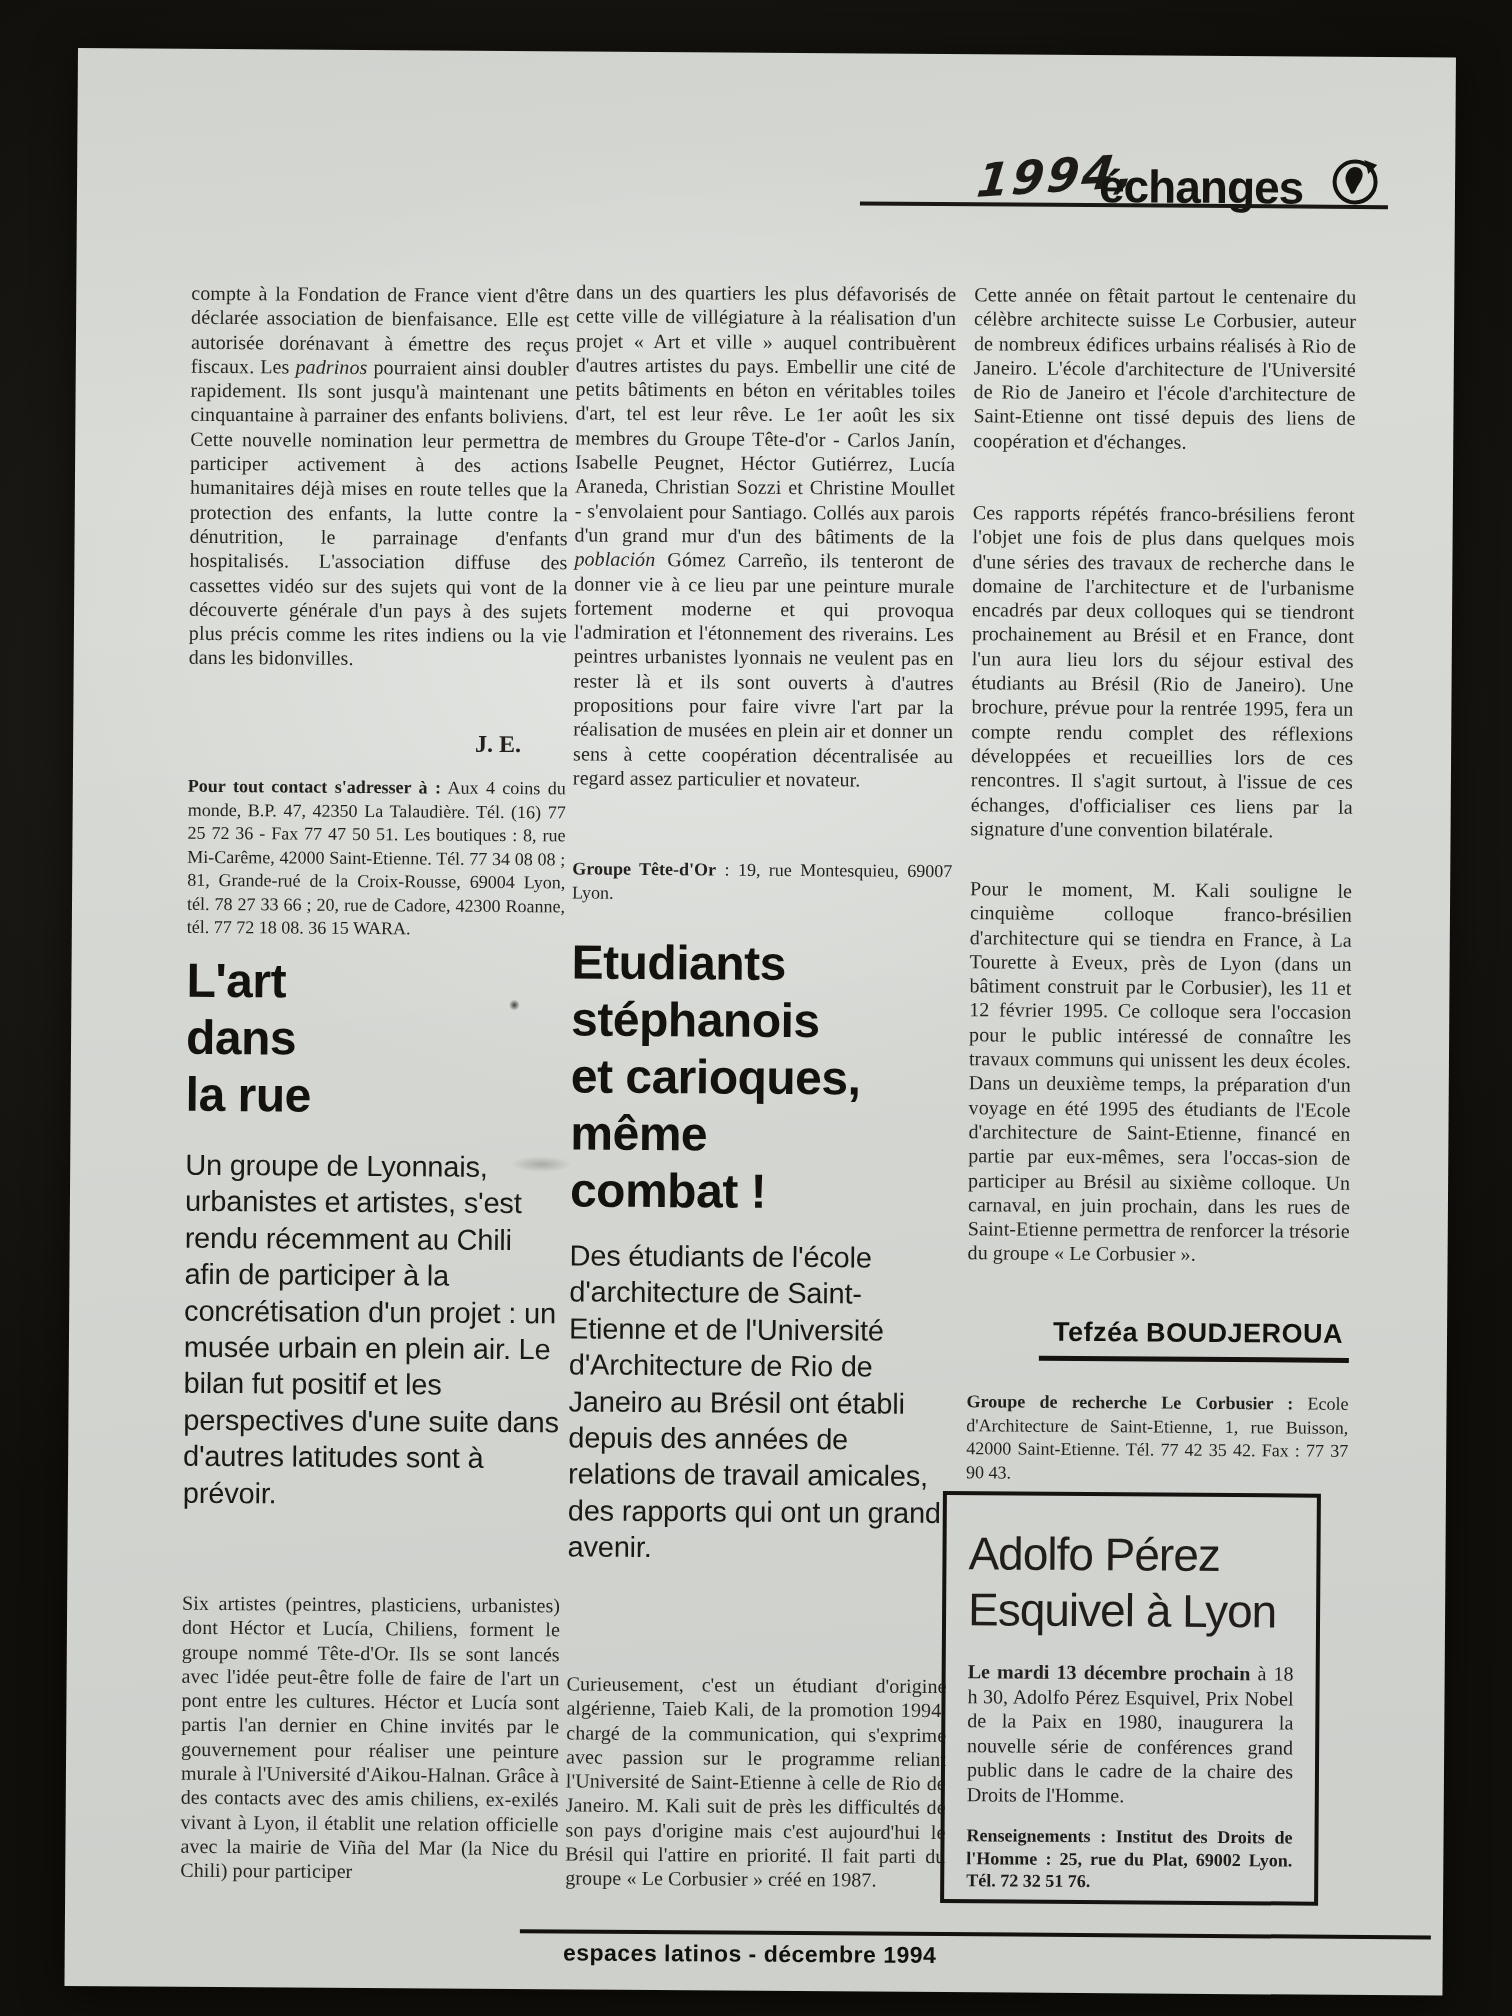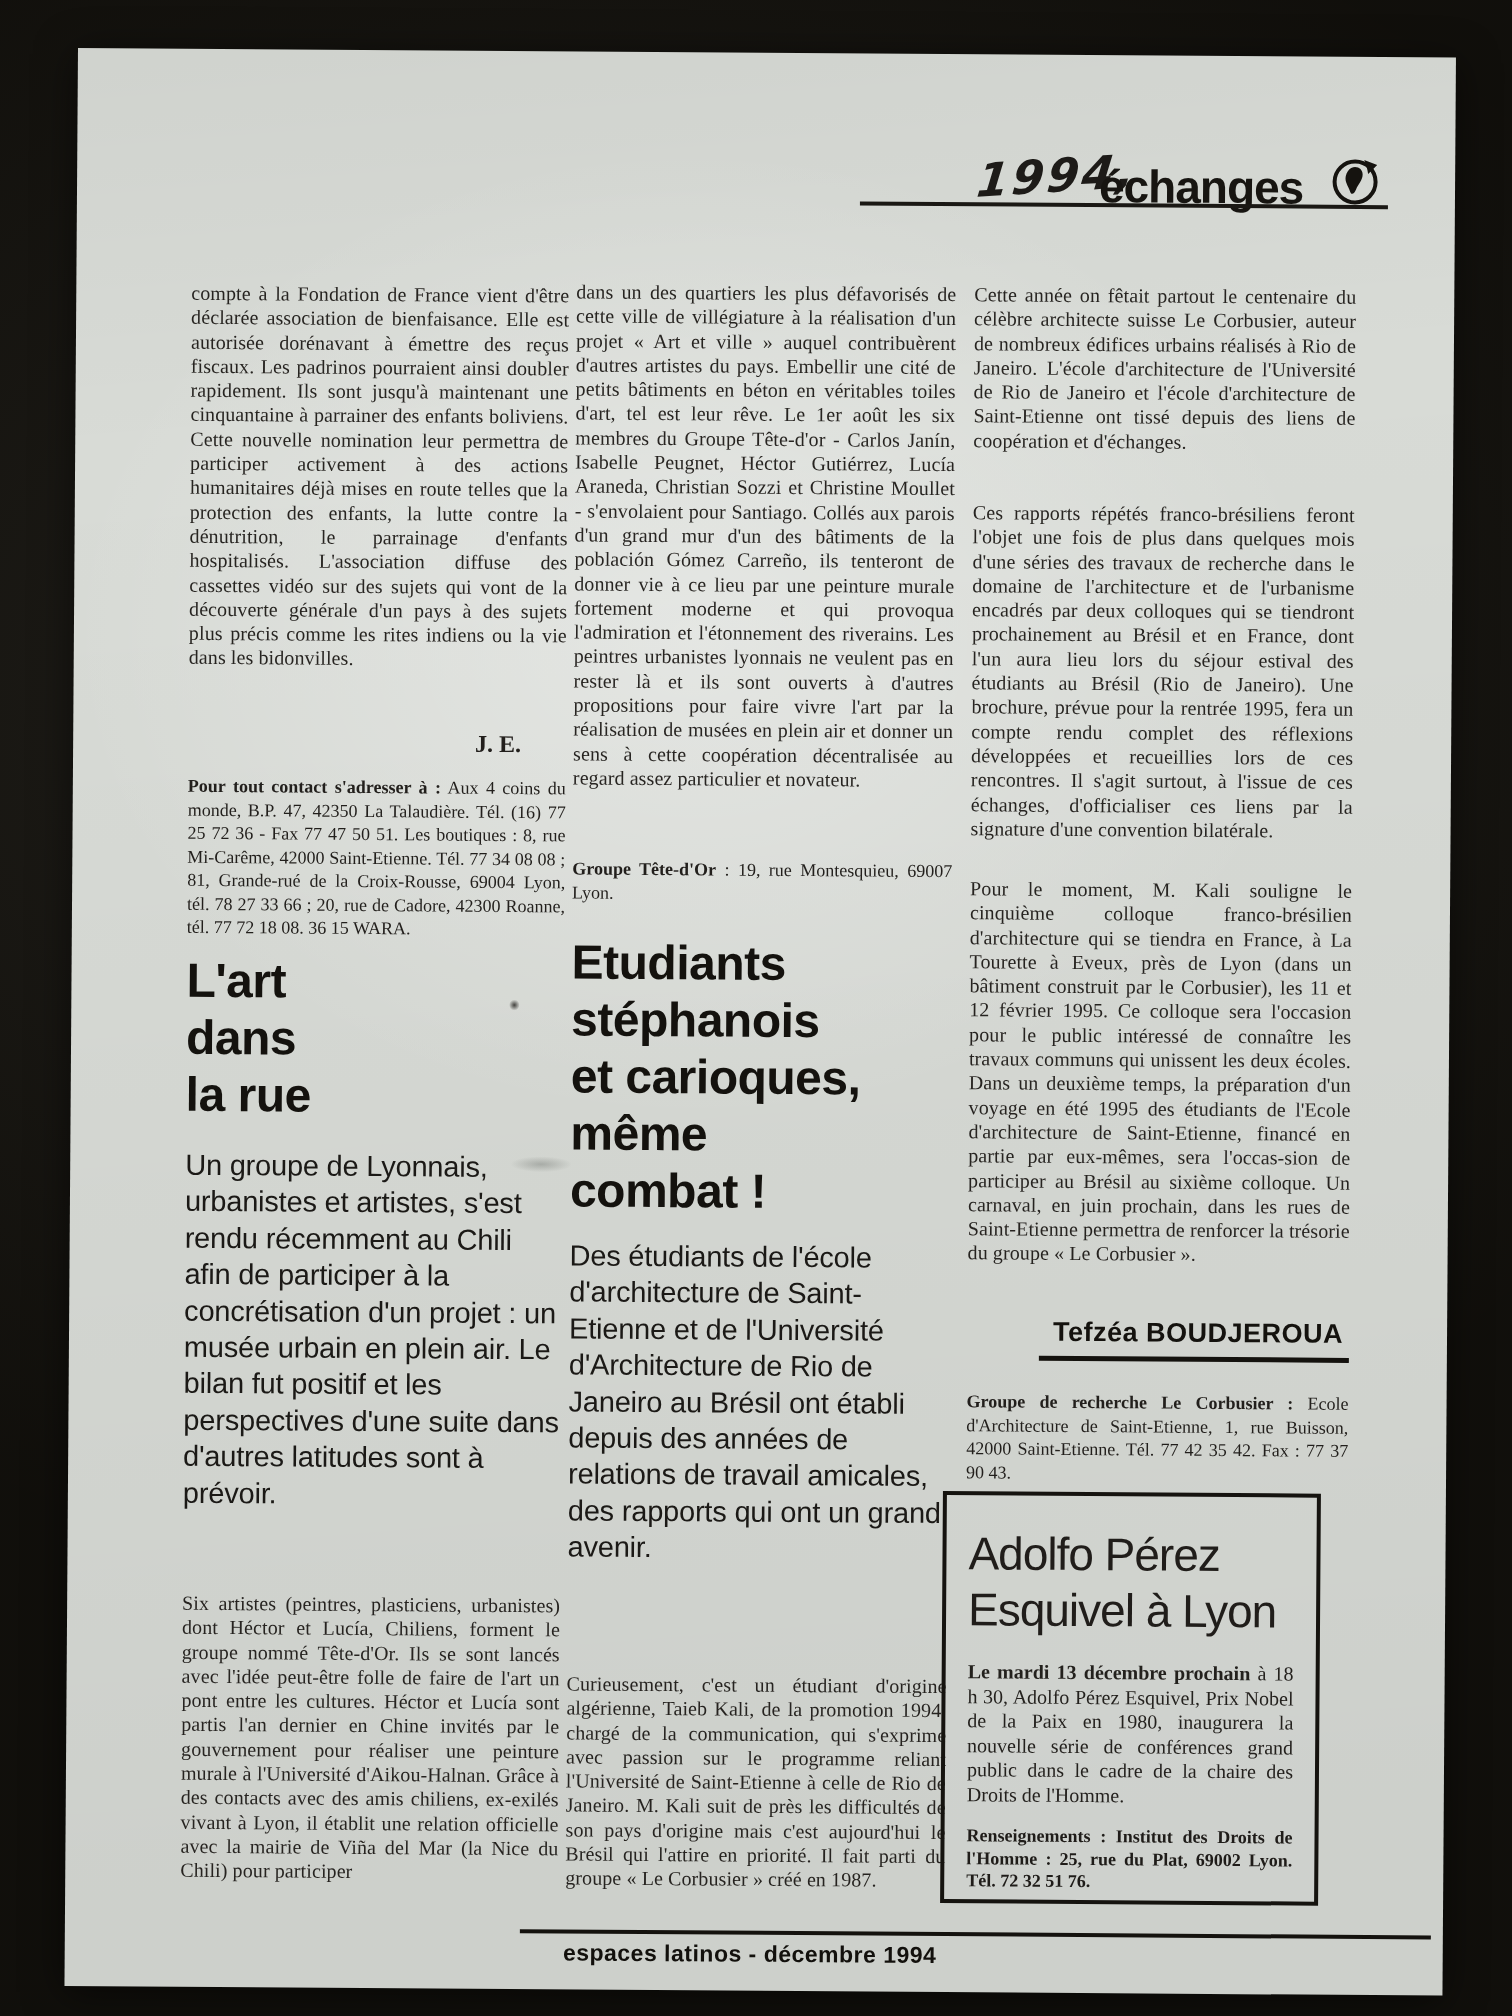--- a/index.html
+++ b/index.html
@@ -48,21 +48,21 @@
   .abs{position:absolute;}
   .body-text{
     font-size:20px; line-height:24.3px; text-align:justify; text-justify:inter-word;
     color:rgba(28,25,22,0.95); letter-spacing:0.1px;
   }
   .small-text{
     font-size:18px; line-height:23.5px; text-align:justify;
     color:rgba(28,25,22,0.97);
   }
   .small-text .lead{font-weight:bold;}
-  .seg-i{}
+  .seg-i{font-style:italic;}
   .seg-b{font-weight:bold;}
   .headline{
     font-family:"Liberation Sans", sans-serif; font-weight:bold;
     font-size:48px; line-height:57px; letter-spacing:-0.5px; color:#14120e;
     white-space:pre-line;
   }
   .lede{
     font-family:"Liberation Sans", sans-serif;
     font-size:29px; line-height:36.4px; color:#1b1916; letter-spacing:-0.2px;
     text-align:left;

